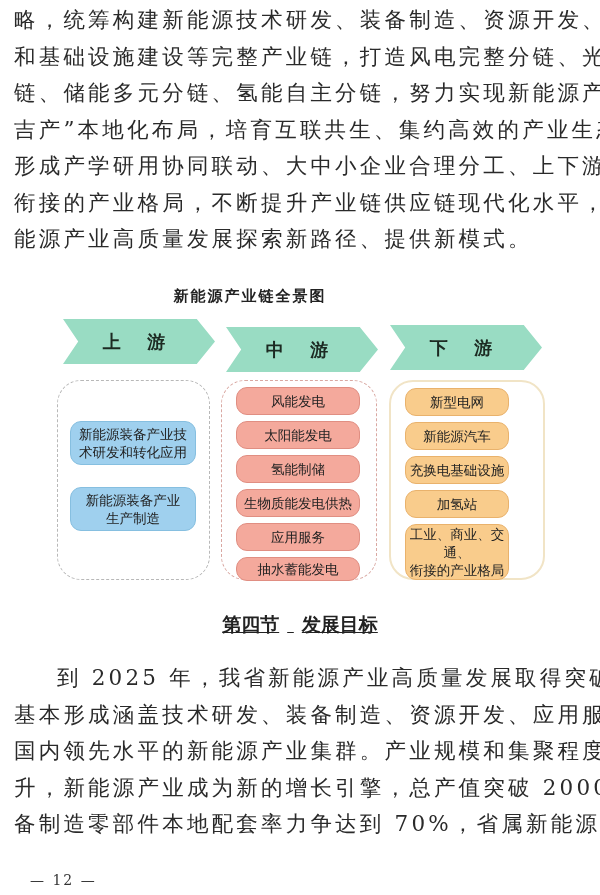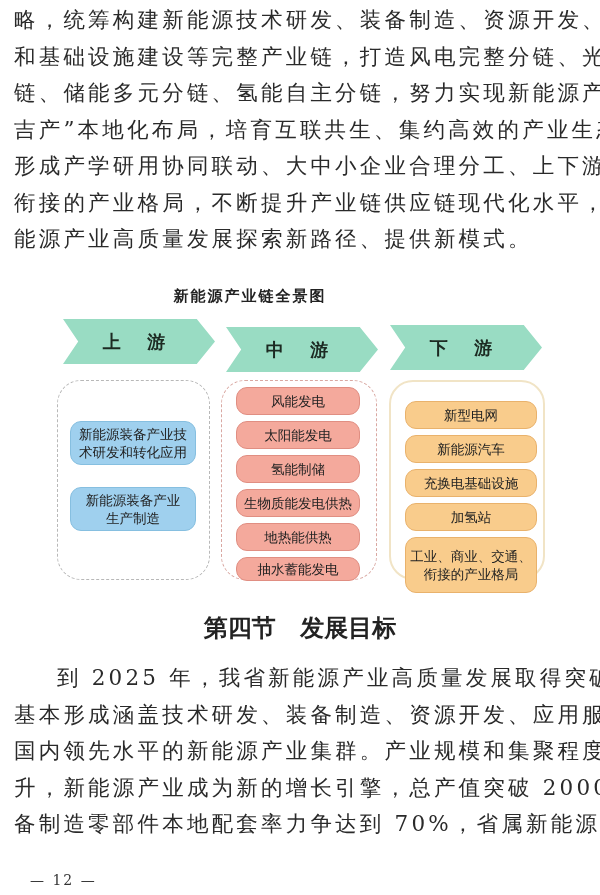--- a/index.html
+++ b/index.html
@@ -9,21 +9,21 @@
           letter-spacing:3.2px; text-align:justify; margin:0; }
   .para .line { display:block; white-space:nowrap; height:36.5px; text-align-last:justify; text-align:justify; }
   .para .line.last { text-align-last:left; }
   .para .line.indent { padding-left:43px; }
   #p1 { top:2px; }
   #p2 { top:660px; }
   .fig-title { position:absolute; top:287px; left:0; width:500px; text-align:center;
                font-family:Liberation Mono, monospace; font-weight:bold; font-size:15px;
                letter-spacing:2px; color:#222; }
   .section-title { position:absolute; top:612px; left:0; width:600px; text-align:center;
-               font-family:"DejaVu Sans", sans-serif; font-weight:bold; font-size:24px; color:#222; }
+               font-family:"DejaVu Sans", sans-serif; font-weight:bold; font-size:19px; color:#222;text-decoration:underline; }
   .section-title span { margin:0 8px; }
 
   .arrow { position:absolute; top:319px; height:45px; width:152px; background:#99dcc3;
            clip-path:polygon(0 0, 88% 0, 100% 50%, 88% 100%, 0 100%, 10% 50%);
            display:flex; align-items:center; justify-content:center;
            font-family:"DejaVu Sans", sans-serif; font-weight:bold; font-size:18px;
            color:#1c2a22; letter-spacing:10px; }
   #arrow-up { left:63px; }
   #arrow-mid { left:226px;margin-top:8px; }
   #arrow-down { left:390px;margin-top:6px; }
@@ -31,21 +31,21 @@
   .column { position:absolute; top:380px; height:200px; border-radius:24px; box-sizing:border-box; }
   #col-up { left:57px; width:153px; border:1.5px dashed #b8b8b8; }
   #col-mid { left:221px; width:156px; border:1.5px dashed #d9a8a2; }
   #col-down { left:389px; width:156px; border:2px solid #f1e4c6; }
 
   .box { position:absolute; box-sizing:border-box; border-radius:11px;
          display:flex; align-items:center; justify-content:center; text-align:center;
          font-family:"DejaVu Sans", sans-serif; font-size:13.5px; line-height:18px; color:#222; }
   .blue { background:#9fd0ee; border:1px solid #86bfe0; left:12px; width:126px;text-align:center; }
   .red { background:#f4a99c; border:1px solid #e08e82; left:14px; width:124px; height:28px; }
-  .orange { background:#f9cc8c; border:1px solid #e9b26c; left:14px; width:132px; height:28px;margin-top:13px; }
+  .orange { background:#f9cc8c; border:1px solid #e9b26c; left:14px; width:104px; height:28px; }
 
   .footer { position:absolute; top:872px; left:30px; font-size:14px; color:#333;
             font-family:"DejaVu Serif", serif; letter-spacing:2px; }
 </style>
 </head>
 <body>
 
 <div class="para" id="p1">
   <span class="line">略，统筹构建新能源技术研发、装备制造、资源开发、应用服务</span>
   <span class="line">和基础设施建设等完整产业链，打造风电完整分链、光伏专精分</span>
@@ -75,21 +75,21 @@
       <div>生产制造</div>
     </div>
   </div>
 </div>
 
 <div class="column" id="col-mid">
   <div class="box red" style="top:6px;">风能发电</div>
   <div class="box red" style="top:40px;">太阳能发电</div>
   <div class="box red" style="top:74px;">氢能制储</div>
   <div class="box red" style="top:108px;">生物质能发电供热</div>
-  <div class="box red" style="top:142px;">地热能供热</div>
+  <div class="box red" style="top:142px;">应用服务</div>
   <div class="box red" style="top:176px;height:24px;">抽水蓄能发电</div>
 </div>
 
 <div class="column" id="col-down">
   <div class="box orange" style="top:6px;">新型电网</div>
   <div class="box orange" style="top:40px;">新能源汽车</div>
   <div class="box orange" style="top:74px;">充换电基础设施</div>
   <div class="box orange" style="top:108px;">加氢站</div>
   <div class="box orange" style="top:142px;height:56px;">
     <div>

